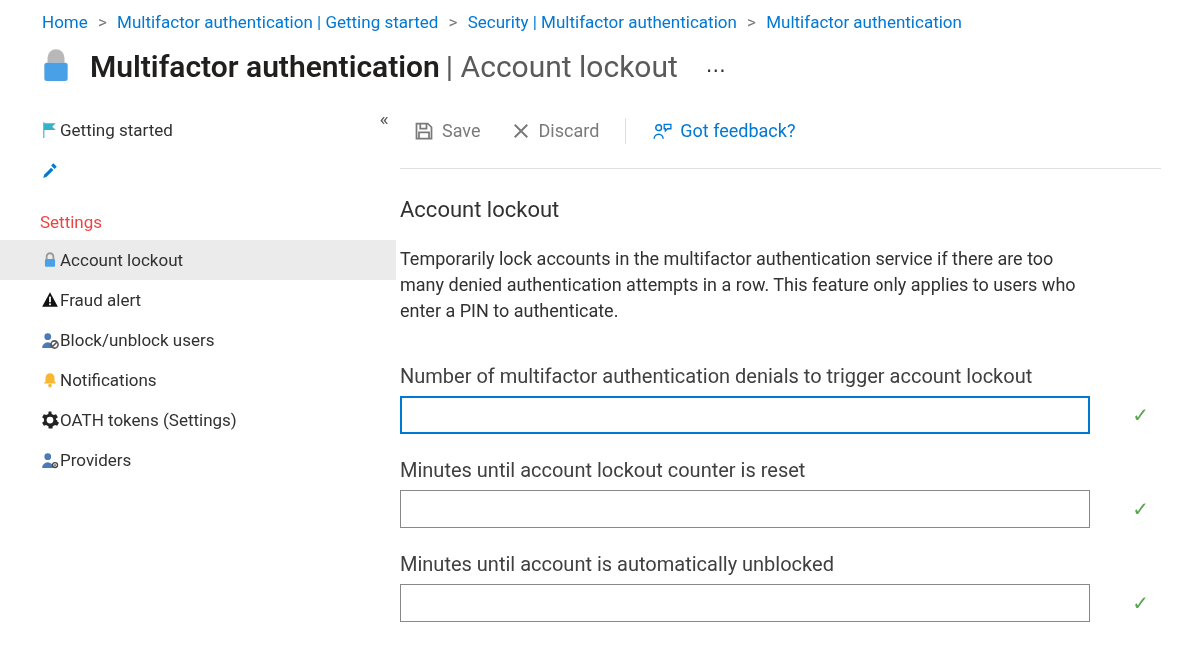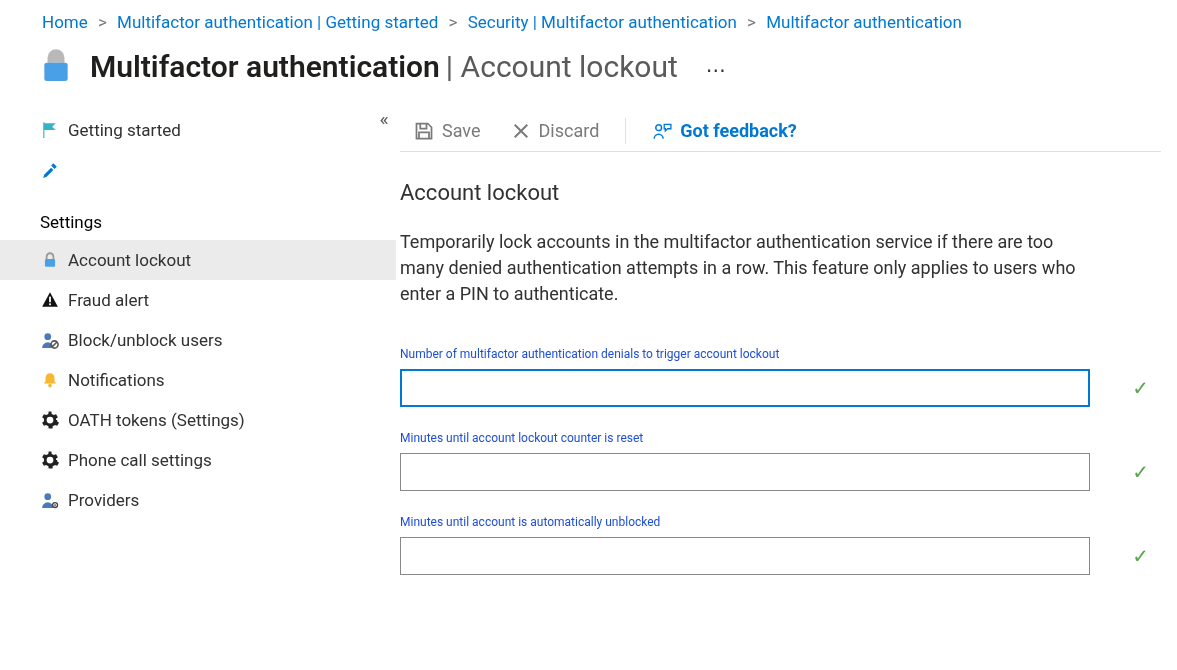--- a/index.html
+++ b/index.html
@@ -50,62 +50,62 @@
   font-size: 18px;
   color: #5a5a5a;
   cursor: pointer;
   transform: scaleX(1.1);
 }
 
 
 .nav-item, .nav-section {
   display: flex;
   align-items: center;
-  gap: 8px;
+  gap: 0;
   padding: 10px 0 10px 40px;
   font-size: 17px;
   cursor: pointer;
 }
 .nav-item.active { background:#ebebeb; }
 .nav-section {
   cursor: default;
   font-weight: 400;
-  color: #000000;
+  color: #ef4444;
   padding-top: 22px;
   padding-bottom: 8px;
 }
 .nav-icon { width:20px; height:20px; display:flex; align-items:center; justify-content:center; flex-shrink:0; }
 
 
 .toolbar {
   display:flex;
   align-items:center;
   gap: 10px;
   border-bottom: 1px solid #e1dfdd;
-  padding: 6px 0 6px 4px;
+  padding: 6px 0 23px 4px;
   margin-bottom: 28px;
 }
 .tb-btn {
   display:flex;
   align-items:center;
   gap:8px;
   color:#7a7a7a;
   font-size:18px;
   padding: 4px 10px;
   cursor:pointer;
 }
-.tb-btn.feedback { color:#0078d4;font-weight:bold; }
+.tb-btn.feedback { color:#0078d4; }
 .tb-sep { width:1px; height:26px; background:#e1dfdd; margin:0 6px;}
 .tb-icon { width:20px; height:20px; display:flex; align-items:center; justify-content:center;}
 
 
 .section-title { font-size: 22px; font-weight: 400; color:#323130; margin-bottom: 24px;}
 .section-desc  { font-size: 18px; line-height: 1.45; color:#323130; max-width: 700px; margin-bottom: 40px;}
 .field { margin-bottom: 24px; }
-.field-label { font-size: 12px; color:#1d4ed8; margin-bottom: 8px;}
+.field-label { font-size: 20px; color:#404040; margin-bottom: 8px;}
 .field-row { position:relative; }
 .field-input {
   width: 690px;
   height: 38px;
   border: 1px solid #8a8886;
   padding: 4px 36px 4px 10px;
   font-size: 16px;
   outline:none;
 }
 .field-input.focused {
@@ -224,28 +224,20 @@
 
     <div class="nav-item">
       <span class="nav-icon">
         <svg viewBox="0 0 16 16" width="18" height="18">
             <path fill="#222" d="M8 5a3 3 0 1 0 0 6 3 3 0 0 0 0-6zm6.4 3c0 .4 0 .8-.1 1.1l1.7 1.3-1.6 2.8-2-.8c-.6.5-1.2.8-1.9 1l-.3 2.1H6.8l-.3-2.1c-.7-.2-1.3-.5-1.9-1l-2 .8L1 10.4l1.7-1.3C2.6 8.8 2.6 8.4 2.6 8s0-.8.1-1.1L1 5.6l1.6-2.8 2 .8c.6-.5 1.2-.8 1.9-1L6.8.5h2.4l.3 2.1c.7.2 1.3.5 1.9 1l2-.8L15 5.6l-1.7 1.3c.1.3.1.7.1 1.1z"></path>
           </svg>
       </span>
       <span>OATH tokens (Settings)</span>
     </div>
 
-    <div class="nav-item">
-      <span class="nav-icon">
-        <svg viewBox="0 0 16 16" width="18" height="18">
-            <path fill="#222" d="M8 5a3 3 0 1 0 0 6 3 3 0 0 0 0-6zm6.4 3c0 .4 0 .8-.1 1.1l1.7 1.3-1.6 2.8-2-.8c-.6.5-1.2.8-1.9 1l-.3 2.1H6.8l-.3-2.1c-.7-.2-1.3-.5-1.9-1l-2 .8L1 10.4l1.7-1.3C2.6 8.8 2.6 8.4 2.6 8s0-.8.1-1.1L1 5.6l1.6-2.8 2 .8c.6-.5 1.2-.8 1.9-1L6.8.5h2.4l.3 2.1c.7.2 1.3.5 1.9 1l2-.8L15 5.6l-1.7 1.3c.1.3.1.7.1 1.1z"></path>
-          </svg>
-      </span>
-      <span>Phone call settings</span>
-    </div>
 
     <div class="nav-item">
       <span class="nav-icon">
         <svg viewBox="0 0 16 16" width="18" height="18">
           <circle cx="6" cy="5" r="3" fill="#4a7ab8"></circle>
           <path fill="#4a7ab8" d="M1 15 a5 5 0 0 1 10 0z"></path>
           <circle cx="12.5" cy="12.5" r="2.2" fill="none" stroke="#444" stroke-width="1.2"></circle>
           <circle cx="12.5" cy="12.5" r="0.8" fill="#444"></circle>
         </svg>
       </span>

